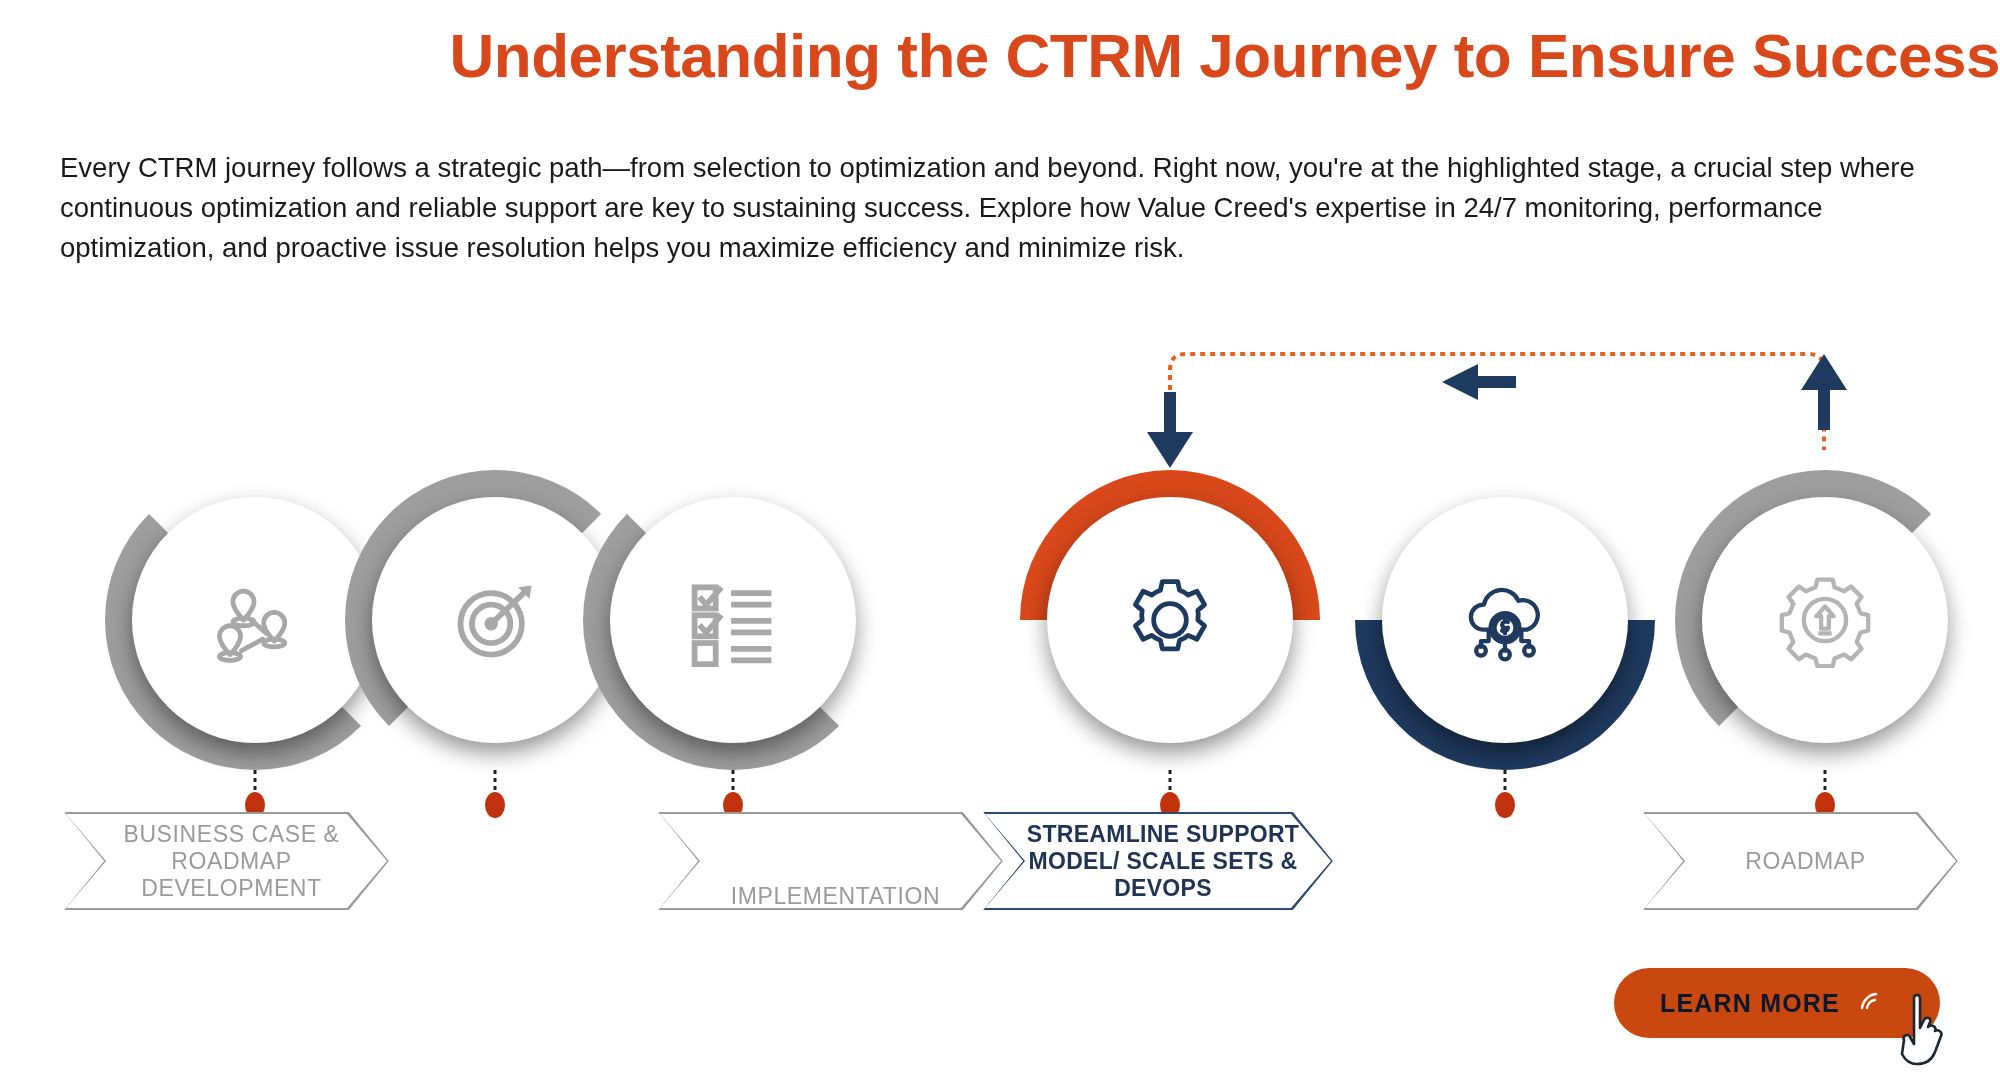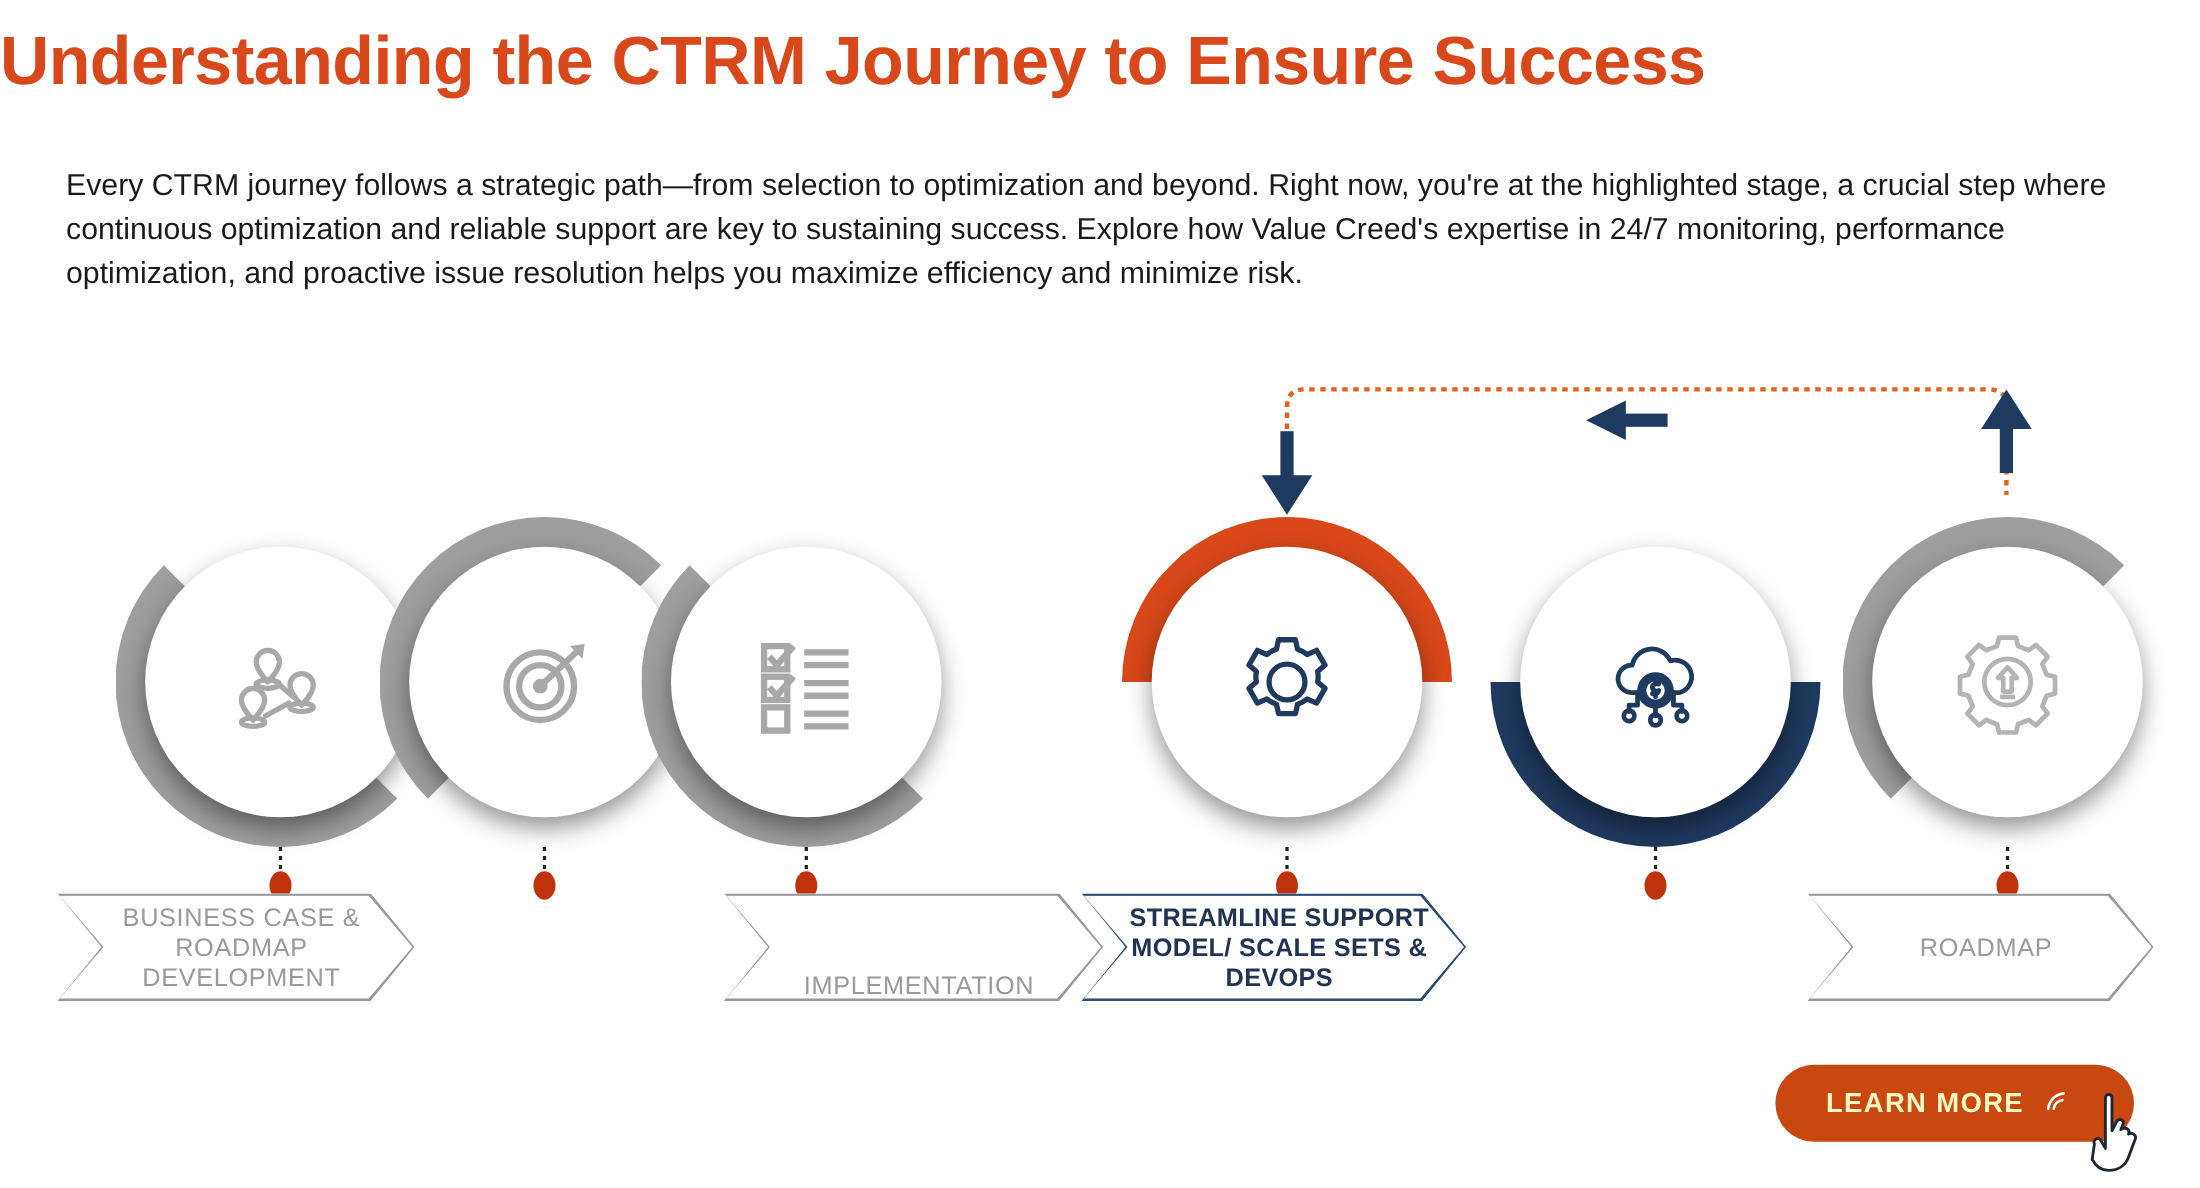--- a/index.html
+++ b/index.html
@@ -7,21 +7,21 @@
     width: 2000px; height: 1080px;
     background: #ffffff;
     font-family: "Liberation Sans", sans-serif;
     overflow: hidden;
   }
   .page { position: relative; width: 2000px; height: 1080px; }
 
   
   .title {
     position: absolute; left: 0; top: 20px; width: 2000px;
-    text-align: left;
+    text-align: right;
     font-size: 62px; font-weight: 700; letter-spacing: -0.5px;
     color: #D8481A;
     font-family: "Liberation Sans", sans-serif;
   }
   .subtitle {
     position: absolute; left: 50%; transform: translateX(-50%); top: 148px;
     width: 1880px; 
     font-size: 27.5px; line-height: 40px; color: #1a1a1a;
     font-family: "Liberation Sans", sans-serif;
   }
@@ -85,21 +85,21 @@
     padding-left: 30px; padding-right: 20px;
   }
   .chev.muted .shadow { background:#9a9a9a; }
   .chev.muted .lbl { color: #9A9A9A; font-weight: 400; letter-spacing: 0.6px; }
   .chev.active .shadow { background:#2B4B72; }
   .chev.active .lbl { color: #1F3354; }
 
   
   .cta {
     position: absolute; right: 60px; bottom: 42px;
-    background: #C8480F; color: #fef9c3;
+    background: #C8480F; color: #0f172a;
     border: none; border-radius: 40px;
     padding: 20px 56px 20px 46px;
     font-size: 25px; font-weight: 700; letter-spacing: 1.2px;
     display: flex; align-items: center; gap: 14px;
     cursor: pointer;
     font-family: "Liberation Sans", sans-serif;
   }
   .cursor-hand { position: absolute; right: 38px; bottom: 12px; width: 62px; height: 78px; }
 </style>
 </head>
@@ -234,21 +234,21 @@
             <path d="M43 64 h14"></path>
           </g>
         </svg>
       </div>
       <div class="stem"></div>
       <div class="dot"></div>
     </div>
   </div>
 
   <div class="chevrons">
-    <div class="chev muted" style="left:4px; width:325px;">
+    <div class="chev muted" style="left:16px; width:325px;">
       <div class="shadow"></div>
       <div class="face"></div>
       <div class="lbl">BUSINESS CASE &amp; ROADMAP DEVELOPMENT</div>
     </div>
     <div class="chev muted" style="left:610px; width:345px;align-items:flex-end;">
       <div class="shadow"></div>
       <div class="face"></div>
       <div class="lbl">IMPLEMENTATION</div>
     </div>
     <div class="chev active" style="left:935px; width:350px;">

